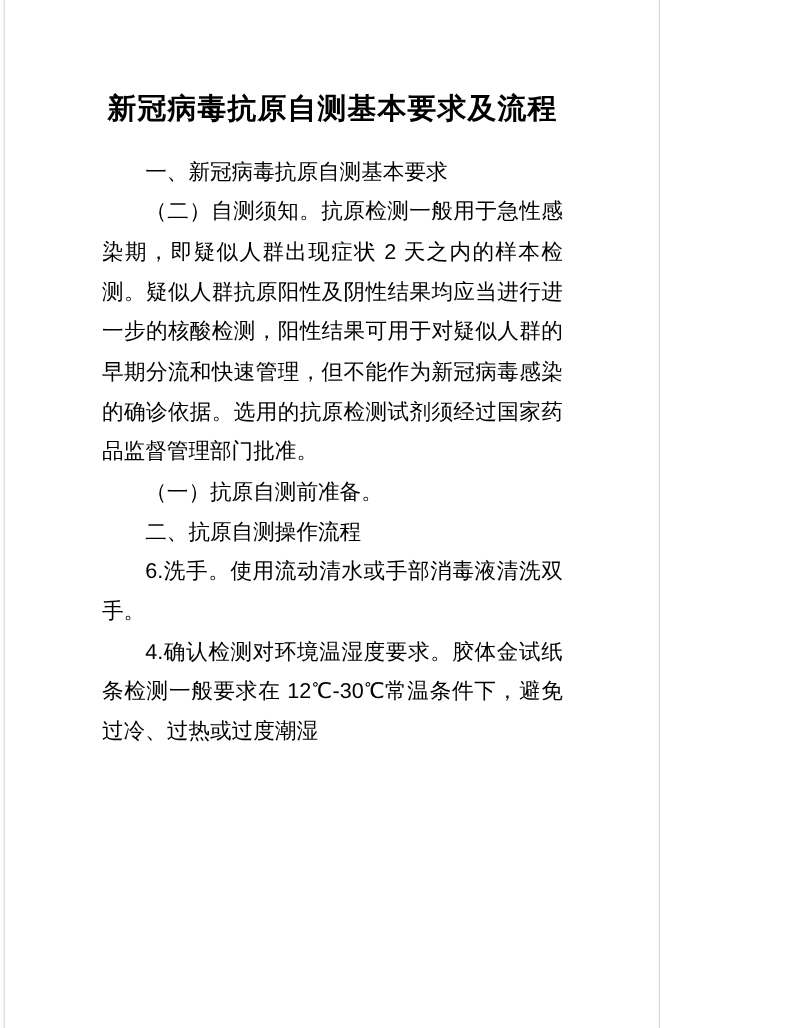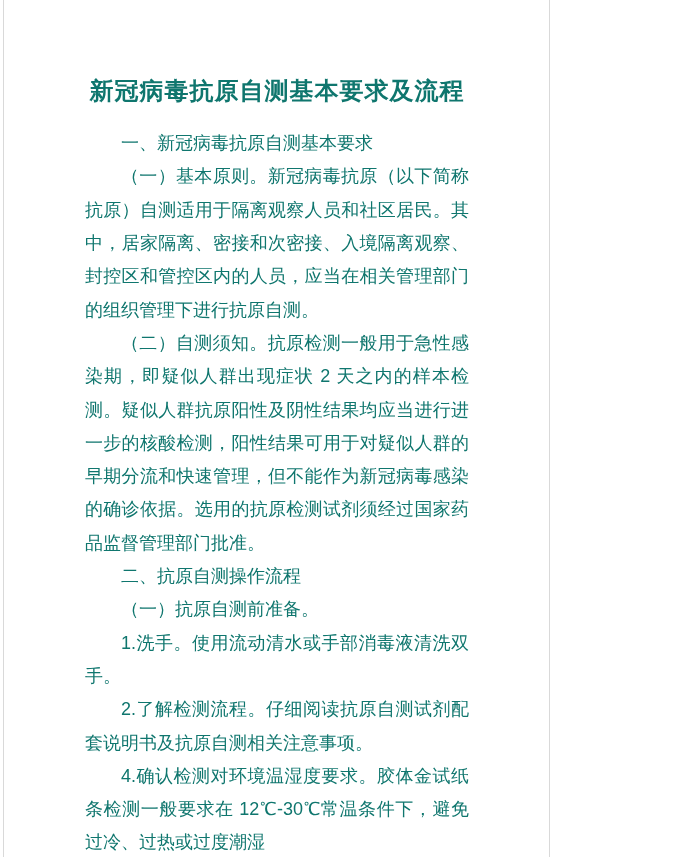--- a/index.html
+++ b/index.html
@@ -6,21 +6,21 @@
     margin: 0;
     padding: 0;
     background: #ffffff;
   }
   .page {
     position: relative;
     width: 553px;
     height: 857px;
     background: #ffffff;
     overflow: hidden;
-    color: #0f766e;
+    color: #000000;
     font-family: "Liberation Sans", sans-serif;
   }
   .page-edge {
     position: absolute;
     top: 0;
     bottom: 0;
     width: 1px;
     background: #d9d9d9;
   }
   .page-edge.left  { left: 3px; }
@@ -59,22 +59,20 @@
 
 <div class="page">
   <div class="page-edge left"></div>
   <div class="page-edge right"></div>
 
   <div class="content">
     <h1 class="doc-title">新冠病毒抗原自测基本要求及流程</h1>
 
     <div class="doc-body">
       <p>一、新冠病毒抗原自测基本要求</p>
-      <p>（一）基本原则。新冠病毒抗原（以下简称抗原）自测适用于隔离观察人员和社区居民。其中，居家隔离、密接和次密接、入境隔离观察、封控区和管控区内的人员，应当在相关管理部门的组织管理下进行抗原自测。</p>
       <p>（二）自测须知。抗原检测一般用于急性感染期，即疑似人群出现症状 2 天之内的样本检测。疑似人群抗原阳性及阴性结果均应当进行进一步的核酸检测，阳性结果可用于对疑似人群的早期分流和快速管理，但不能作为新冠病毒感染的确诊依据。选用的抗原检测试剂须经过国家药品监督管理部门批准。</p>
+      <p>（一）抗原自测前准备。</p>
       <p>二、抗原自测操作流程</p>
-      <p>（一）抗原自测前准备。</p>
-      <p>1.洗手。使用流动清水或手部消毒液清洗双手。</p>
-      <p>2.了解检测流程。仔细阅读抗原自测试剂配套说明书及抗原自测相关注意事项。</p>
+      <p>6.洗手。使用流动清水或手部消毒液清洗双手。</p>
       <p>4.确认检测对环境温湿度要求。胶体金试纸条检测一般要求在 12℃-30℃常温条件下，避免过冷、过热或过度潮湿</p>
     </div>
   </div>
 </div>
 
 </body></html>

